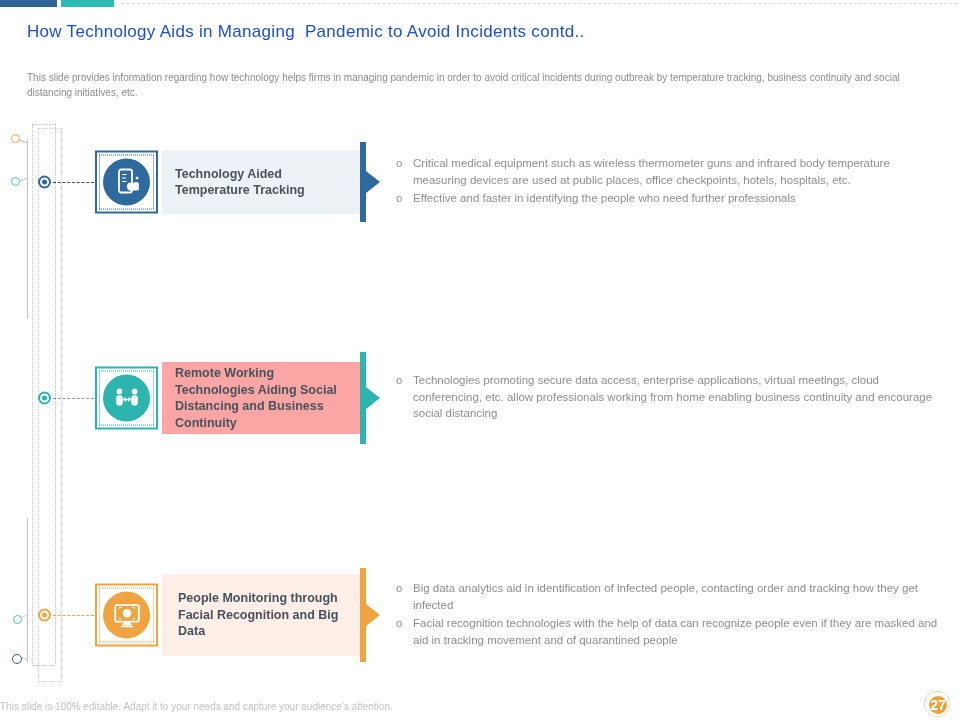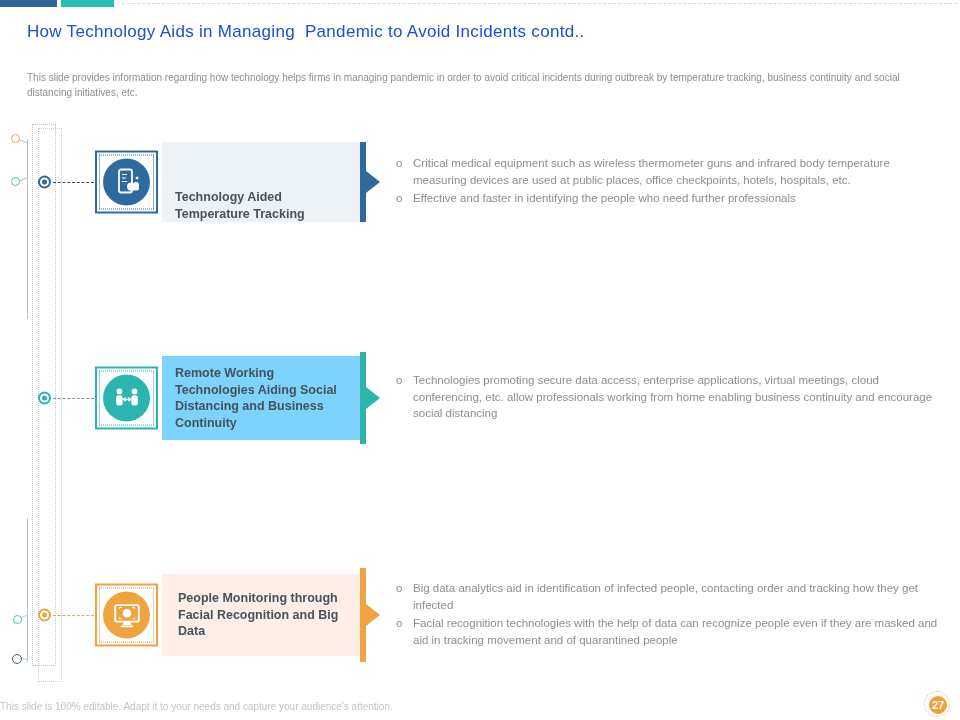--- a/index.html
+++ b/index.html
@@ -60,43 +60,43 @@
   .bullets{position:absolute;left:396px;top:50%;transform:translateY(-50%);width:548px;
            list-style:none;margin:0;padding:0;}
   .bullets li{display:flex;font-size:11.5px;color:#8e8e8e;line-height:1.45;margin-bottom:2px;}
   .bullets .mk{flex:0 0 17px;}
 
   
   .row--1 .dot{border:2px solid #2e6a9d;} .row--1 .dot::after{background:#2e6a9d;}
   .row--1 .leader{border-color:#3d4c57;}
   .row--1 .iconbox{border-color:#2e6a9d;} .row--1 .iconbox::after{border-color:#2e6a9d;}
   .row--1 .icircle{background:#2e6a9d;}
-  .row--1 .labelbox{background:#edf2f7;height:80px;align-items:flex-end;}
+  .row--1 .labelbox{background:#edf2f7;height:64px;}
   .row--1 .vbar,.row--1 .tri{background-color:#2e6a9d;border-left-color:#2e6a9d;}
 
   .row--2 .dot{border:2px solid #2bb5ae;} .row--2 .dot::after{background:#2bb5ae;}
   .row--2 .leader{border-color:#849699;}
   .row--2 .iconbox{border-color:#2bb5ae;} .row--2 .iconbox::after{border-color:#2bb5ae;}
   .row--2 .icircle{background:#2bb5ae;}
-  .row--2 .labelbox{background:#7dd3fc;height:84px;}
+  .row--2 .labelbox{background:#fca5a5;height:72px;}
   .row--2 .vbar,.row--2 .tri{background-color:#2bb5ae;border-left-color:#2bb5ae;}
 
   .row--3 .dot{border:2px solid #efa440;} .row--3 .dot::after{background:#efa440;}
   .row--3 .leader{border-color:#e9a64e;}
   .row--3 .iconbox{border-color:#efa440;} .row--3 .iconbox::after{border-color:#efa440;}
   .row--3 .icircle{background:#efa440;}
   .row--3 .labelbox{background:#fdeee8;height:82px;padding-left:16px;}
   .row--3 .vbar,.row--3 .tri{background-color:#efa440;border-left-color:#efa440;}
 
   .tri{background-color:transparent !important;}
 
   
   .footer{position:absolute;left:0;right:0;top:701px;font-size:10px;color:#c4c4c4;}
   .page-badge{position:absolute;left:929px;top:696px;width:18px;height:18px;border-radius:50%;
-              background:#f0a13b;color:#fff;font-size:11px;font-weight:700;line-height:18px;text-align:center;}
+              background:#f0a13b;color:#fff;font-size:14px;font-weight:700;line-height:18px;text-align:center;}
   .page-badge::before{content:"";position:absolute;left:-5px;top:-5px;width:26px;height:26px;
               border:1px dotted #f0b46a;border-radius:50%;box-sizing:border-box;}
 </style>
 </head>
 <body>
 
 <div class="slide">
 
   <div class="bar-navy"></div>
   <div class="bar-teal"></div>

